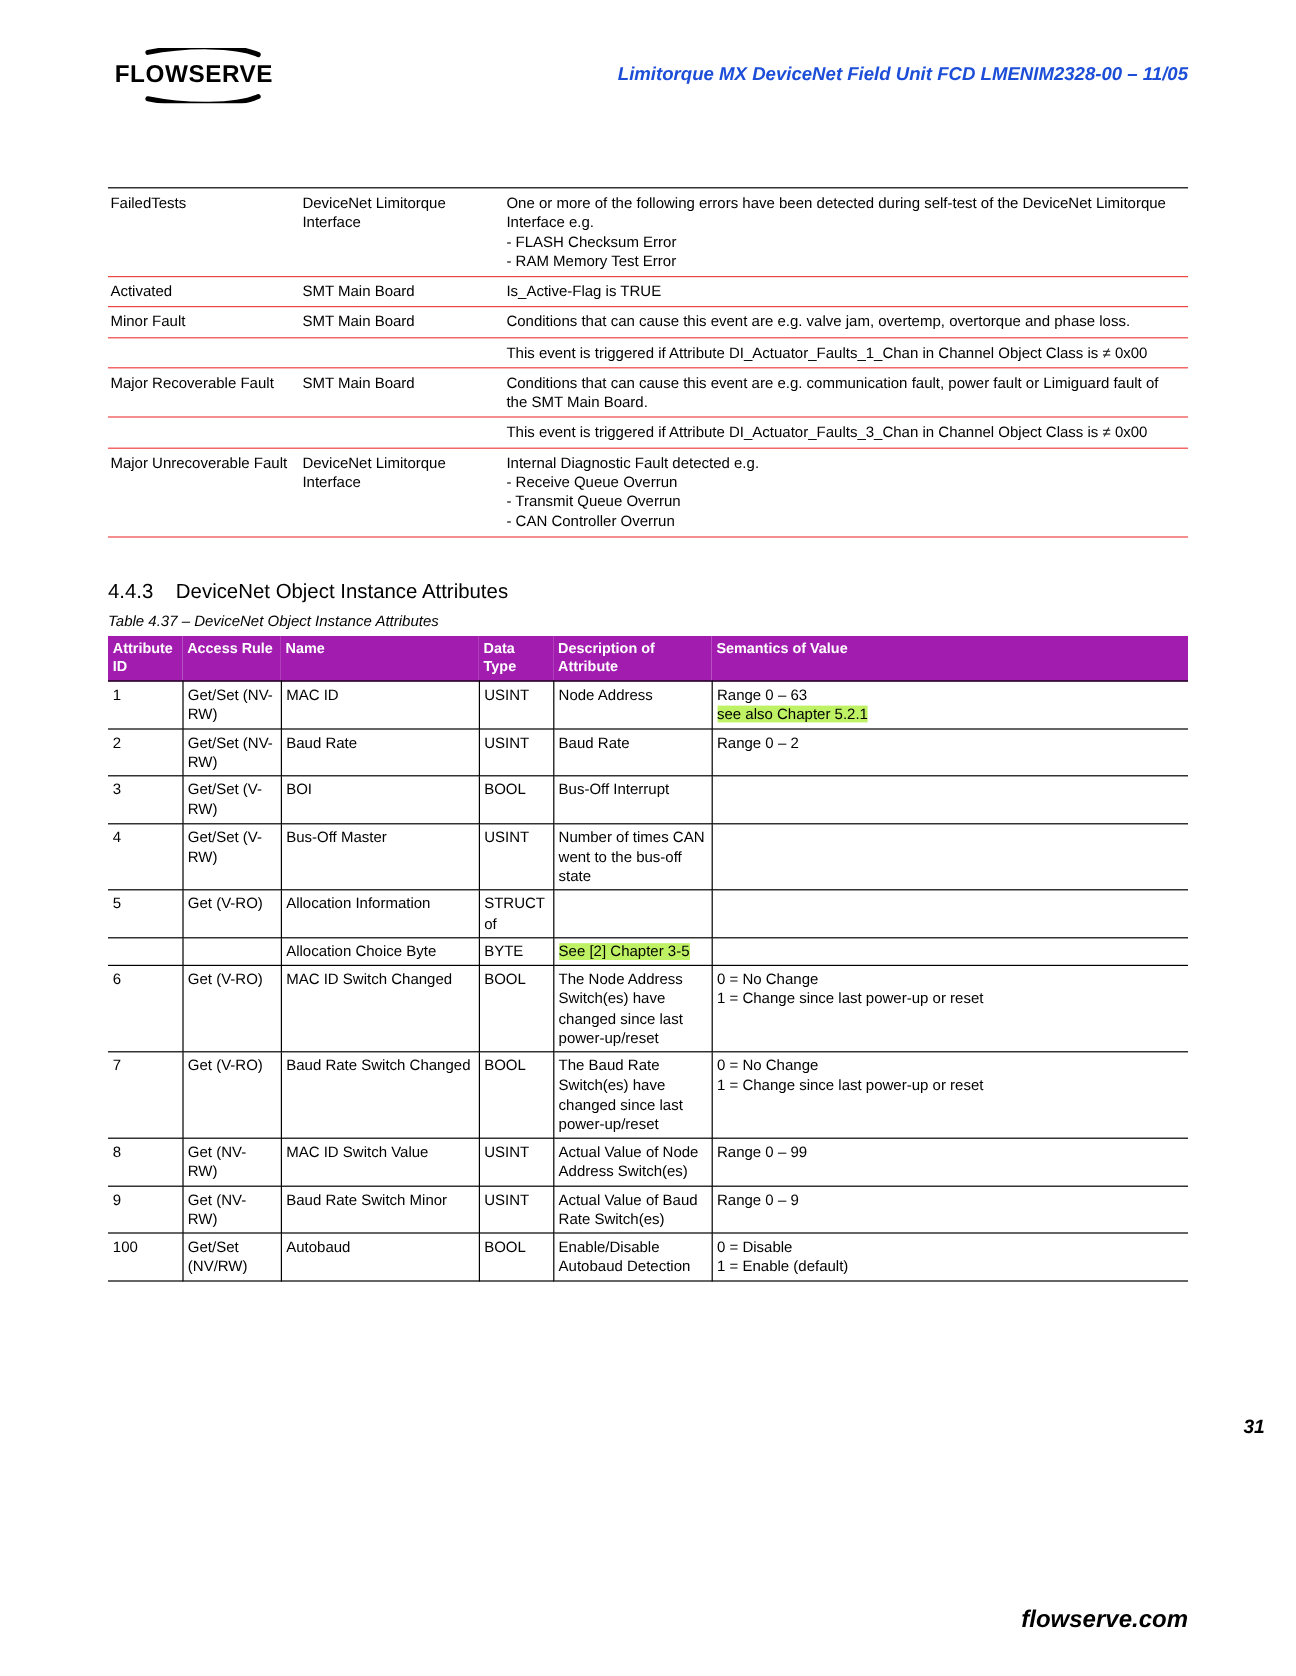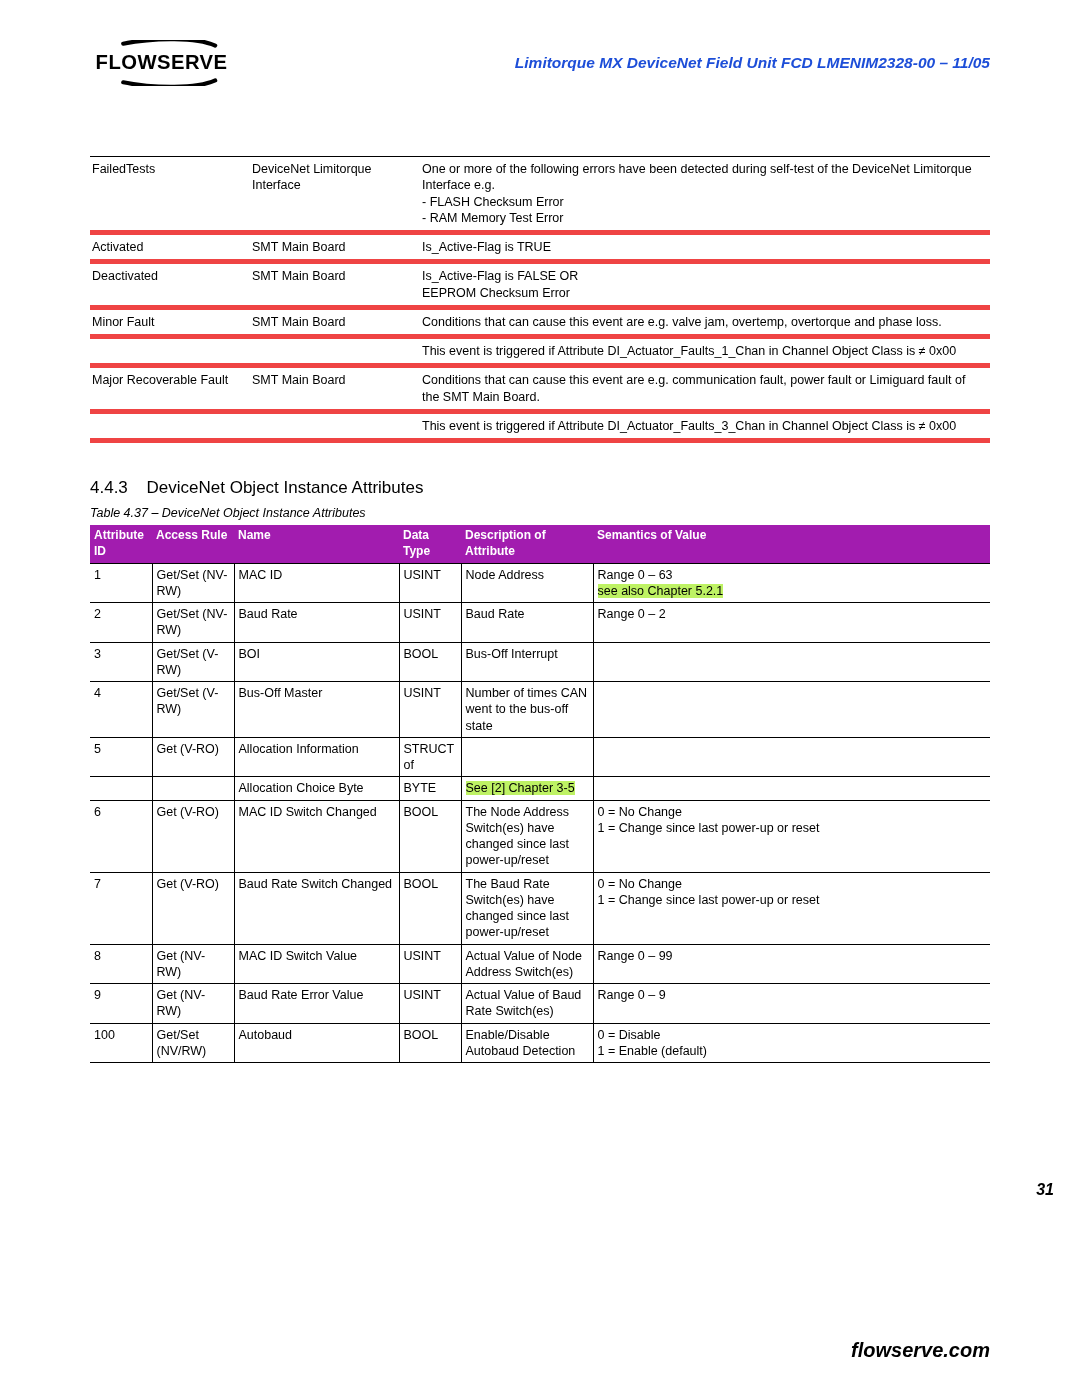--- a/index.html
+++ b/index.html
@@ -34,21 +34,21 @@
     color: #1d4ed8;
   }
   table {
     border-collapse: collapse;
     width: 100%;
     margin-bottom: 30px;
     font-size: 12.5px;
   }
   .events-table td {
     border-top: 1px solid #000;
-    border-bottom: 5px solid #ef4444;
+    border-bottom: 1px solid #ef4444;
     padding: 4px 8px 4px 2px;
     vertical-align: top;
   }
   .events-table .sub-row td { border-top: none; }
   .events-table col.c1 { width: 160px; }
   .events-table col.c2 { width: 170px; }
   .events-table col.c3 { width: auto; }
 
   .section-heading {
     font-size: 17px;
@@ -134,43 +134,43 @@
         <td>FailedTests</td>
         <td>DeviceNet Limitorque Interface</td>
         <td>One or more of the following errors have been detected during self-test of the DeviceNet Limitorque Interface e.g.<br>- FLASH Checksum Error<br>- RAM Memory Test Error</td>
       </tr>
       <tr>
         <td>Activated</td>
         <td>SMT Main Board</td>
         <td>Is_Active-Flag is TRUE</td>
       </tr>
       <tr>
-        <td>Deactivated</td>
-        <td>SMT Main Board</td>
-        <td>Is_Active-Flag is FALSE OR<br>EEPROM Checksum Error</td>
-      </tr>
-      <tr>
         <td>Minor Fault</td>
         <td>SMT Main Board</td>
         <td>Conditions that can cause this event are e.g. valve jam, overtemp, overtorque and phase loss.</td>
       </tr>
       <tr class="sub-row">
         <td style="border-top:none"></td>
         <td style="border-top:none"></td>
         <td>This event is triggered if Attribute DI_Actuator_Faults_1_Chan in Channel Object Class is ≠ 0x00</td>
       </tr>
       <tr>
         <td>Major Recoverable Fault</td>
         <td>SMT Main Board</td>
         <td>Conditions that can cause this event are e.g. communication fault, power fault or Limiguard fault of the SMT Main Board.</td>
       </tr>
       <tr class="sub-row">
         <td style="border-top:none"></td>
         <td style="border-top:none"></td>
         <td>This event is triggered if Attribute DI_Actuator_Faults_3_Chan in Channel Object Class is ≠ 0x00</td>
+      </tr>
+      <tr>
+        <td>Major Unrecoverable Fault</td>
+        <td>DeviceNet Limitorque Interface</td>
+        <td>Internal Diagnostic Fault detected e.g.<br>- Receive Queue Overrun<br>- Transmit Queue Overrun<br>- CAN Controller Overrun</td>
       </tr>
     </tbody>
 </table>
 
 <h2 class="section-heading">
   <span class="section-number">4.4.3</span>
   <span>DeviceNet Object Instance Attributes</span>
 </h2>
 <div class="table-caption">Table 4.37 – DeviceNet Object Instance Attributes</div>
 
@@ -262,21 +262,21 @@
         <td>8</td>
         <td>Get (NV-RW)</td>
         <td>MAC ID Switch Value</td>
         <td>USINT</td>
         <td>Actual Value of Node Address Switch(es)</td>
         <td>Range 0 – 99</td>
       </tr>
       <tr>
         <td>9</td>
         <td>Get (NV-RW)</td>
-        <td>Baud Rate Error Value</td>
+        <td>Baud Rate Switch Minor</td>
         <td>USINT</td>
         <td>Actual Value of Baud Rate Switch(es)</td>
         <td>Range 0 – 9</td>
       </tr>
       <tr>
         <td>100</td>
         <td>Get/Set (NV/RW)</td>
         <td>Autobaud</td>
         <td>BOOL</td>
         <td>Enable/Disable Autobaud Detection</td>

